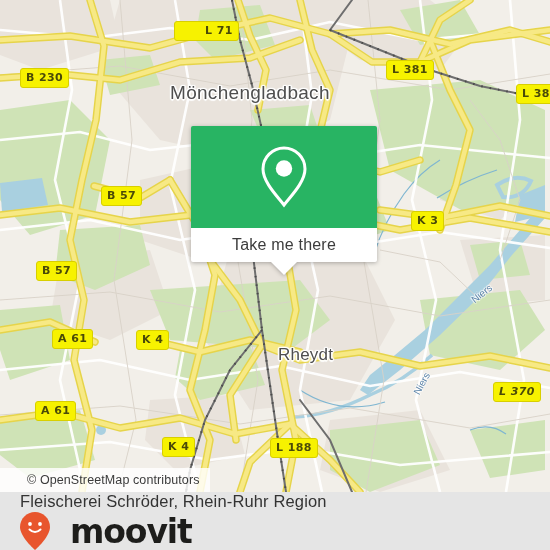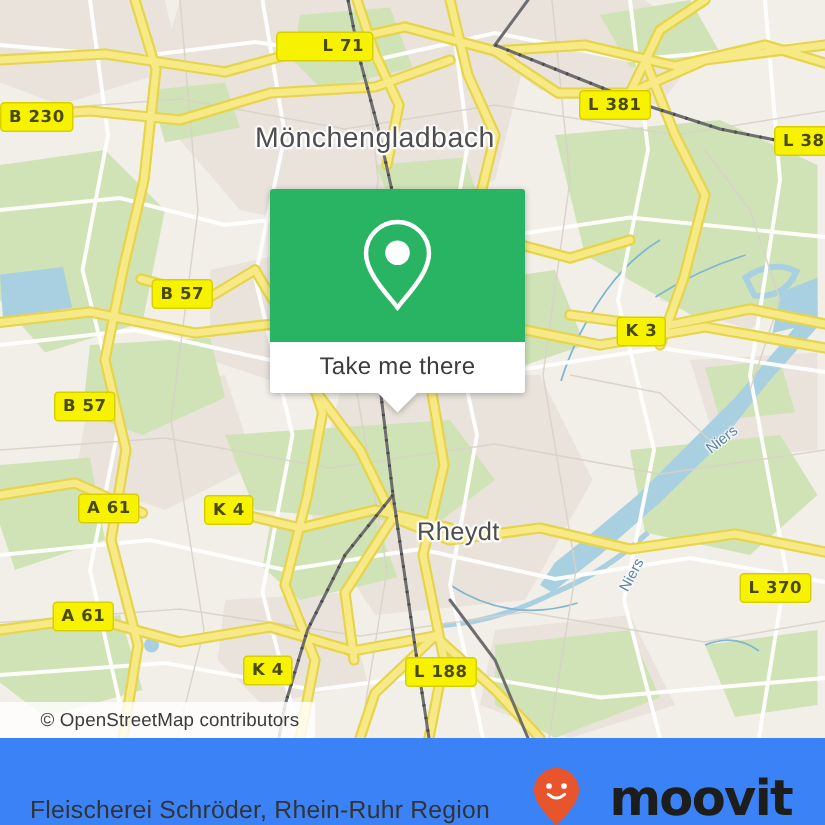--- a/index.html
+++ b/index.html
@@ -19,21 +19,21 @@
     position:absolute;left:0;top:468px;height:24px;
     background:rgba(255,255,255,0.82);
     display:flex;align-items:center;
     padding:0 10px 0 27px;
     font-size:12.5px;color:#3b3b3b;letter-spacing:.1px;
     white-space:nowrap;
   }
 
   
   #card{
-    position:absolute;left:180px;top:126px;width:170px;
+    position:absolute;left:191px;top:126px;width:186px;
     filter:drop-shadow(0 1px 2px rgba(0,0,0,0.28));
   }
   #card-top{
     background:#28b463;height:102px;border-radius:2px 2px 0 0;
     display:flex;align-items:center;justify-content:center;
   }
   #card-bottom{
     background:#ffffff;height:34px;border-radius:0 0 2px 2px;
     display:flex;align-items:center;justify-content:center;
     font-size:16px;color:#3c3c3c;letter-spacing:.2px;
@@ -42,23 +42,23 @@
     position:absolute;left:50%;transform:translateX(-50%);
     top:136px;width:0;height:0;
     border-left:13px solid transparent;
     border-right:13px solid transparent;
     border-top:13px solid #ffffff;
   }
 
   
   #bottombar{
     position:absolute;left:0;top:492px;width:550px;height:58px;
-    background:#3b82f6;
-    display:flex;align-items:flex-end;justify-content:space-between;
-    padding:0 22px 0 20px;box-sizing:border-box;
+    background:#e5e5e5;
+    display:flex;align-items:flex-start;justify-content:space-between;
+    padding:0 22px 0 20px;box-sizing:border-box;flex-direction:column;
   }
   #place-title{font-size:16.5px;color:#333333;letter-spacing:.15px;white-space:nowrap;}
   #logo{display:flex;align-items:center;gap:20px;}
   #logo-word{
     font-size:33px;font-weight:bold;color:#1d1d1b;letter-spacing:-1.1px;
     font-family:"DejaVu Sans", sans-serif;line-height:1;
   }
 
   
   .shield{
@@ -214,33 +214,33 @@
         <path d="M262 330 L230 370 L205 420 L190 470 L186 492"></path>
       </g>
     </svg>
 
     <div class="maplabel city-big" style="left:170px;top:82px;">Mönchengladbach</div>
     <div class="maplabel city-mid" style="left:278px;top:345px;">Rheydt</div>
 
     <div class="maplabel river" style="left:470px;top:288px;transform:rotate(-38deg);">Niers</div>
     <div class="maplabel river" style="left:410px;top:378px;transform:rotate(-62deg);">Niers</div>
 
-    <div class="shield" style="left:184px;top:21px;padding-left:30px;">L 71</div>
-    <div class="shield" style="left:0;top:68px;">B 230</div>
+    <div class="shield" style="left:174px;top:21px;padding-left:30px;">L 71</div>
+    <div class="shield" style="left:20px;top:68px;">B 230</div>
     <div class="shield" style="left:386px;top:60px;">L 381</div>
     <div class="shield" style="left:516px;top:84px;">L 381</div>
     <div class="shield" style="left:101px;top:186px;">B 57</div>
     <div class="shield" style="left:411px;top:211px;">K 3</div>
     <div class="shield" style="left:36px;top:261px;">B 57</div>
     <div class="shield" style="left:52px;top:329px;">A 61</div>
     <div class="shield" style="left:136px;top:330px;">K 4</div>
     <div class="shield" style="left:35px;top:401px;">A 61</div>
     <div class="shield" style="left:162px;top:437px;">K 4</div>
     <div class="shield" style="left:270px;top:438px;">L 188</div>
-    <div class="shield" style="left:493px;top:382px;">L 370</div>
+    <div class="shield" style="left:493px;top:382px;font-style:italic;">L 370</div>
 
     <div id="attrib">© OpenStreetMap contributors</div>
   </div>
 
   <div id="card">
     <div id="card-top">
       <svg width="54" height="66" viewBox="0 0 54 66">
         <path d="M27 4 C15.4 4 6 13.4 6 25 C6 38 20 52 27 61 C34 52 48 38 48 25 C48 13.4 38.6 4 27 4 Z" fill="none" stroke="#ffffff" stroke-width="3"></path>
         <circle cx="27" cy="24.5" r="8.2" fill="#ffffff"></circle>
       </svg>

